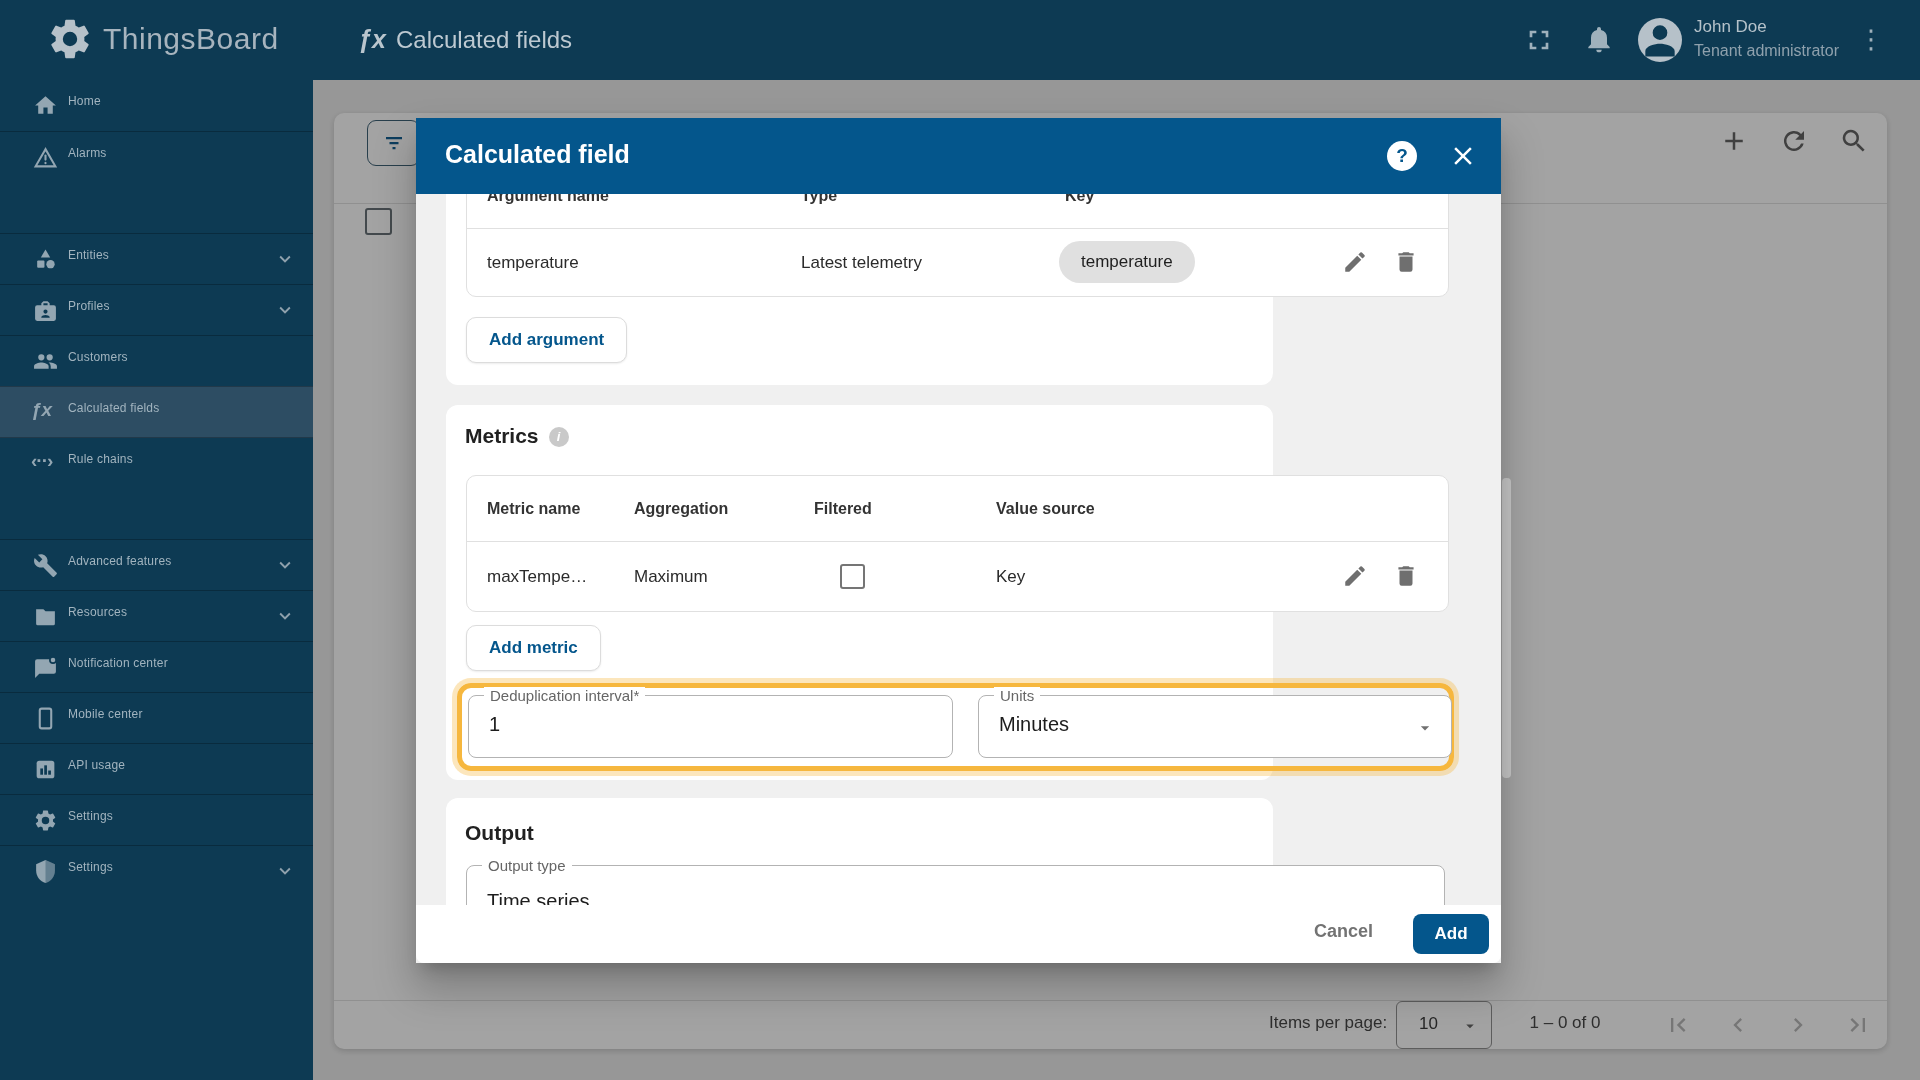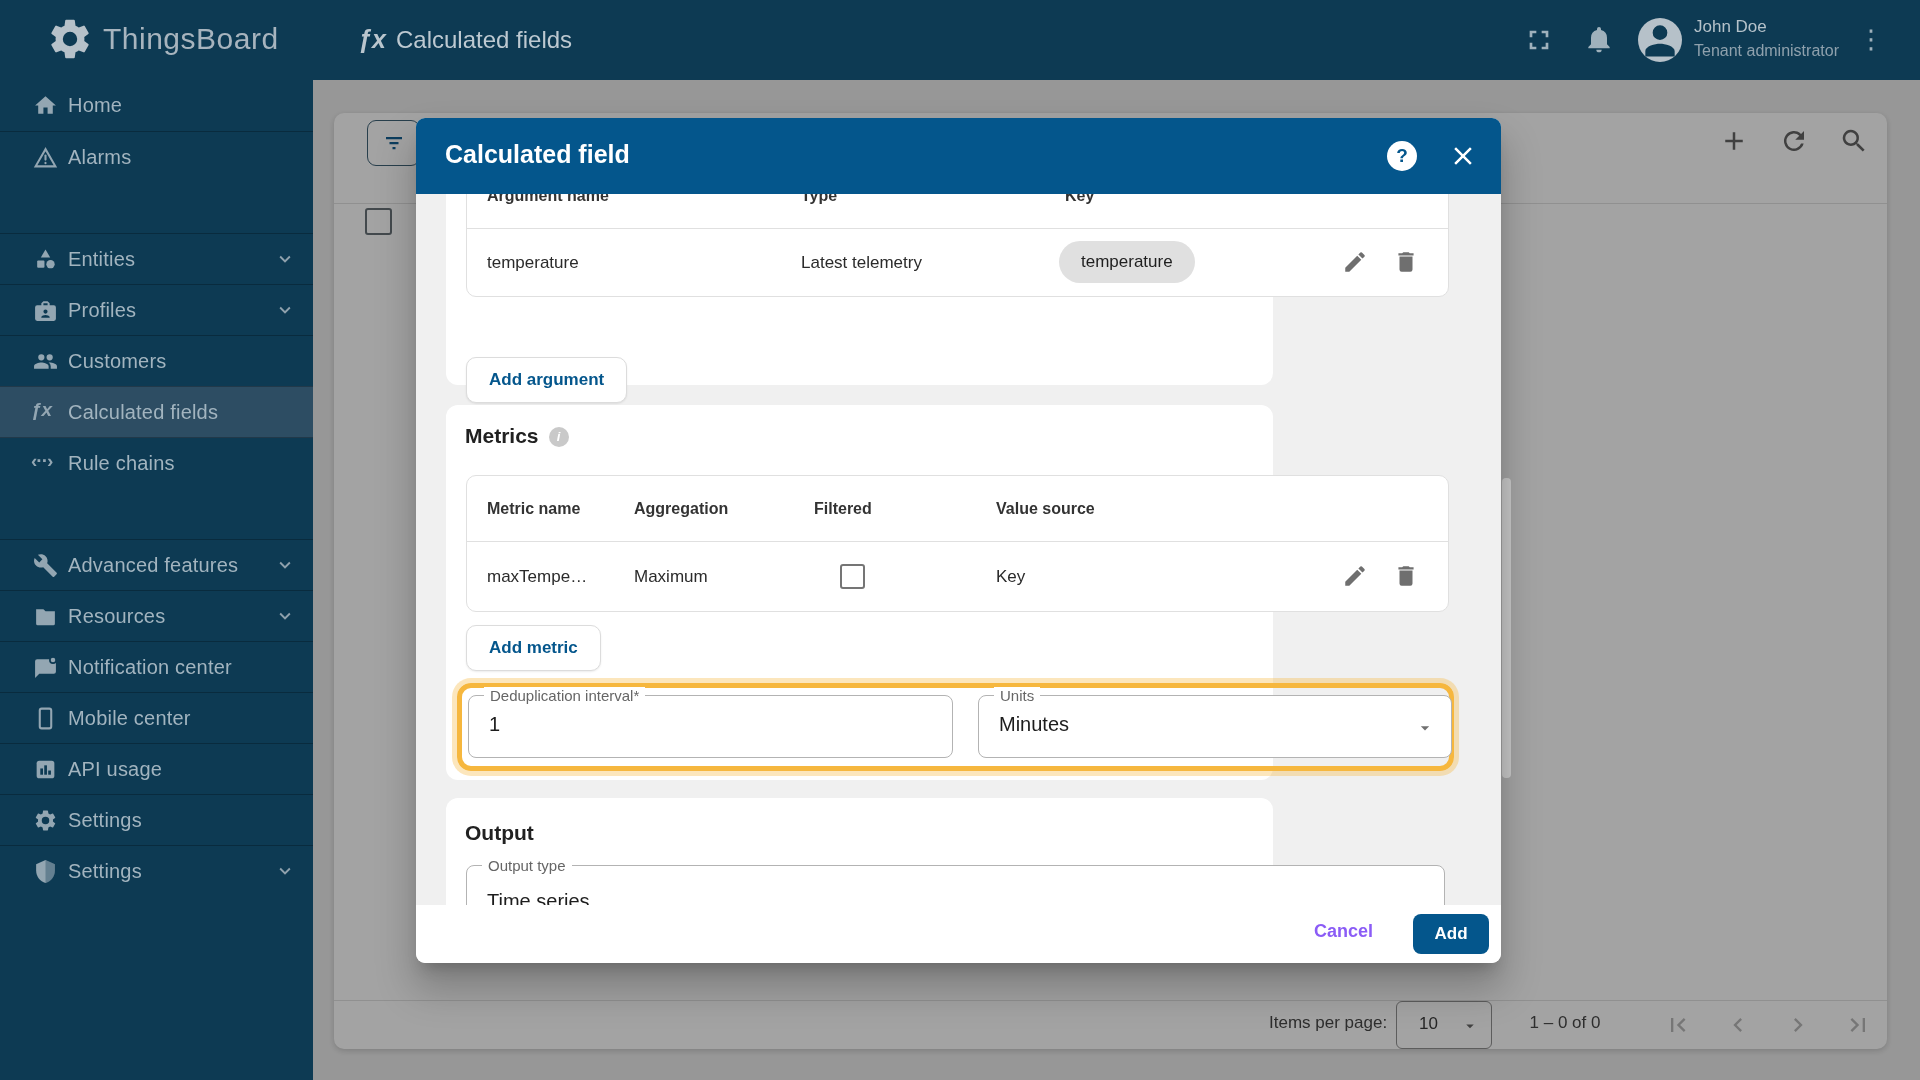--- a/index.html
+++ b/index.html
@@ -18,21 +18,21 @@
   .user-role{position:absolute;left:1694px;top:42px;font-size:16px;color:#8FA1AD;}
   .kebab{position:absolute;left:1858px;top:24px;font-size:26px;color:#9FB1BC;cursor:pointer;}
 
   
   .sidebar{position:absolute;left:0;top:80px;width:313px;height:1000px;background:#0D3A53;z-index:10;}
   .nav-item{position:absolute;left:0;width:313px;height:51px;border-top:1px solid rgba(0,0,0,.25);cursor:pointer;}
   .nav-item.first{border-top:none;}
   .nav-item.selected{background:#2D4D63;}
   .nav-icon{position:absolute;left:33px;top:13px;width:25px;height:25px;color:#93A6B2;}
   .nav-icon-text{position:absolute;left:31px;top:12px;font-size:19px;color:#93A6B2;font-style:italic;font-weight:700;}
-  .nav-label{position:absolute;left:68px;top:14px;font-size:20px;font-weight:500;color:#A2B4BF;letter-spacing:.2px;}
+  .nav-label{position:absolute;left:68px;top:14px;font-size:12px;font-weight:500;color:#A2B4BF;letter-spacing:.2px;}
   .nav-chevron{position:absolute;left:274px;top:14px;width:22px;height:22px;color:#8FA1AD;}
 
   
   .content{position:absolute;left:313px;top:80px;width:1607px;height:1000px;background:#ECECEC;}
   .card{position:absolute;left:21px;top:33px;width:1553px;height:936px;background:#fff;border-radius:10px;box-shadow:0 2px 6px rgba(0,0,0,.18);}
   .filter-btn{position:absolute;left:33px;top:7px;width:51px;height:44px;border:1.5px solid #33596F;border-radius:9px;cursor:pointer;}
   .row-divider{position:absolute;left:0;top:90px;width:1553px;height:1px;background:#E0E0E0;}
   .chkbox{position:absolute;width:23px;height:23px;border:2px solid #5F6A70;border-radius:3px;background:#fff;cursor:pointer;}
   .peek-circle{position:absolute;left:84px;top:92px;width:30px;height:30px;border-radius:50%;background:#4A6572;}
   .tool-icon{position:absolute;width:30px;height:30px;color:#5A5A5A;cursor:pointer;}
@@ -40,21 +40,21 @@
   .ipp-label{position:absolute;left:935px;top:900px;font-size:17px;color:#3C3C3C;}
   .ipp-select{position:absolute;left:1062px;top:888px;width:94px;height:46px;border:1.5px solid #8B8B8B;border-radius:6px;cursor:pointer;}
   .ipp-value{position:absolute;left:22px;top:12px;font-size:17px;color:#2F2F2F;}
   .ipp-caret{position:absolute;right:12px;top:15px;width:18px;height:18px;color:#5E5E5E;}
   .range-label{position:absolute;left:1166px;top:900px;width:130px;text-align:center;font-size:17px;color:#3C3C3C;}
   .pager-btn{position:absolute;top:898px;width:28px;height:28px;color:#B5B5B5;}
 
   
   .backdrop{position:absolute;left:313px;top:80px;width:1607px;height:1000px;background:rgba(25,25,25,.40);z-index:40;}
   .page-scroll-thumb{position:absolute;left:1502px;top:478px;width:9px;height:300px;background:#C7C7C7;border-radius:4px;z-index:45;}
-  .dialog{position:absolute;left:416px;top:118px;width:1085px;height:845px;border-radius:9px;background:#F0F0F0;z-index:50;
+  .dialog{position:absolute;left:416px;top:118px;width:1085px;height:845px;border-radius:0;background:#F0F0F0;z-index:50;
           box-shadow:0 11px 15px -7px rgba(0,0,0,.2),0 24px 38px 3px rgba(0,0,0,.22);overflow:hidden;}
   .dlg-header{position:absolute;left:0;top:0;width:100%;height:76px;background:#04568C;}
   .dlg-title{position:absolute;left:29px;top:22px;font-size:25px;font-weight:700;color:#fff;}
   .dlg-help{position:absolute;left:971px;top:23px;width:30px;height:30px;border-radius:50%;background:#fff;color:#04568C;
             font-size:19px;font-weight:700;text-align:center;line-height:30px;cursor:pointer;}
   .dlg-close{position:absolute;left:1032px;top:23px;width:30px;height:30px;color:#fff;cursor:pointer;}
   .dlg-body{position:absolute;left:0;top:76px;width:100%;height:711px;background:#F0F0F0;overflow:hidden;}
   .sect{position:absolute;left:30px;width:827px;background:#fff;border-radius:12px;}
   .sect-head{position:absolute;left:19px;font-size:21px;font-weight:700;color:#212121;}
   .info-dot{display:inline-block;width:20px;height:20px;margin-left:10px;border-radius:50%;background:#C9C9C9;color:#fff;
@@ -68,21 +68,21 @@
   .stroked-btn{position:absolute;height:44px;background:#fff;border:1px solid #DCDCDC;border-radius:10px;box-shadow:0 1px 2px rgba(0,0,0,.08);
                color:#04568C;font-size:17px;font-weight:700;padding:0 22px;line-height:44px;cursor:pointer;}
   .mini-chk{position:absolute;width:21px;height:21px;border:2px solid #757575;border-radius:3px;background:#fff;cursor:pointer;}
   .hl-ring{position:absolute;left:11px;top:278px;width:987px;height:78px;border:5px solid #F6B73E;border-radius:14px;
            box-shadow:0 0 0 5px rgba(246,183,62,.35);background:transparent;}
   .field{position:absolute;height:61px;border:1.5px solid #B3B3B3;border-radius:8px;background:#fff;}
   .field-label{position:absolute;top:-9px;left:15px;background:#fff;padding:0 6px;font-size:15px;color:#666;}
   .field-value{position:absolute;left:20px;top:17px;font-size:20px;color:#1D1D1D;}
   .field-caret{position:absolute;right:16px;top:22px;width:20px;height:20px;color:#707070;cursor:pointer;}
   .dlg-footer{position:absolute;left:0;bottom:0;width:100%;height:58px;background:#fff;border-radius:0 0 8px 8px;}
-  .cancel-btn{position:absolute;right:128px;top:16px;font-size:18px;font-weight:700;color:#8b5cf6;cursor:pointer;}
+  .cancel-btn{position:absolute;right:128px;top:16px;font-size:18px;font-weight:700;color:#737373;cursor:pointer;}
   .add-btn{position:absolute;right:12px;top:9px;width:76px;height:40px;background:#04568C;border:none;border-radius:8px;
            color:#fff;font-size:17px;font-weight:700;cursor:pointer;font-family:"Liberation Sans",sans-serif;}
   svg{display:block;}
 </style>
 </head>
 <body>
 
 <div class="app">
 
   <div class="topbar">
@@ -364,21 +364,21 @@
             <svg width="26" height="26" viewBox="0 0 24 24" fill="currentColor">
                 <path d="M3 17.25V21h3.75L17.8 9.94l-3.75-3.75L3 17.25zM20.7 7.04a1 1 0 0 0 0-1.41l-2.34-2.34a1 1 0 0 0-1.41 0l-1.83 1.83 3.75 3.75 1.83-1.83z"></path>
               </svg>
           </div>
           <div class="row-icon" style="left:926px;top:99px;">
             <svg width="26" height="26" viewBox="0 0 24 24" fill="currentColor">
                 <path d="M6 19a2 2 0 0 0 2 2h8a2 2 0 0 0 2-2V7H6v12zM19 4h-3.5l-1-1h-5l-1 1H5v2h14V4z"></path>
               </svg>
           </div>
         </div>
-        <div class="stroked-btn" style="left:20px;top:193px;margin-top:40px;">Add argument</div>
+        <div class="stroked-btn" style="left:20px;top:193px;">Add argument</div>
       </div>
 
       <div class="sect" style="top:211px;height:375px;">
         <div class="sect-head" style="top:19px;">
           <span>Metrics</span><span class="info-dot">i</span>
         </div>
         <div class="tbl" style="top:70px;height:135px;">
           <div class="th" style="left:20px;top:24px;">Metric name</div>
           <div class="th" style="left:167px;top:24px;">Aggregation</div>
           <div class="th" style="left:347px;top:24px;">Filtered</div>

